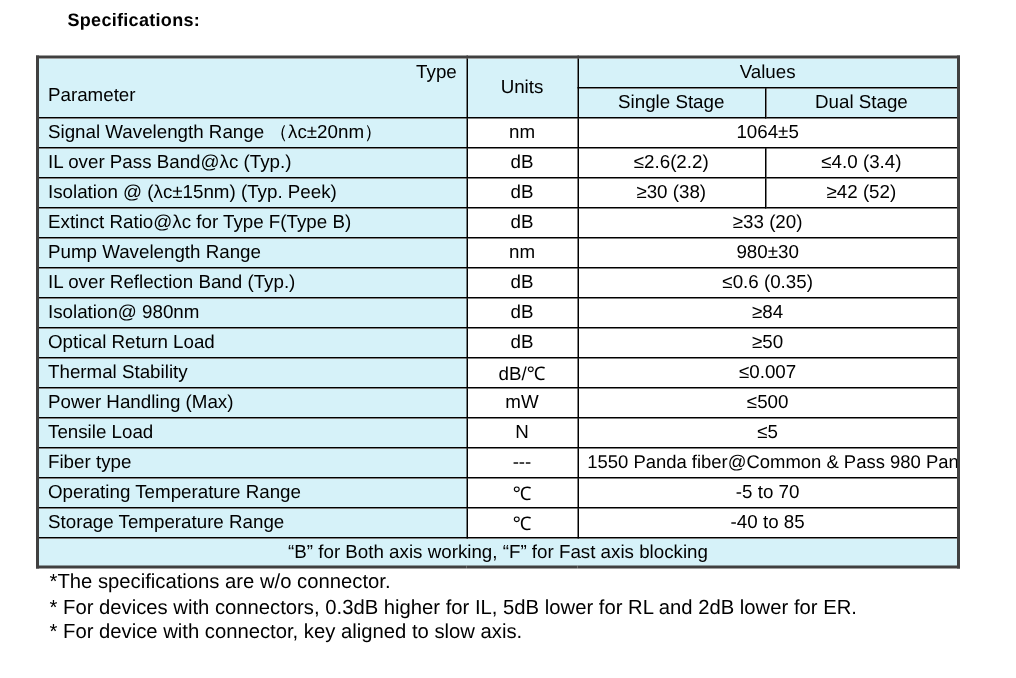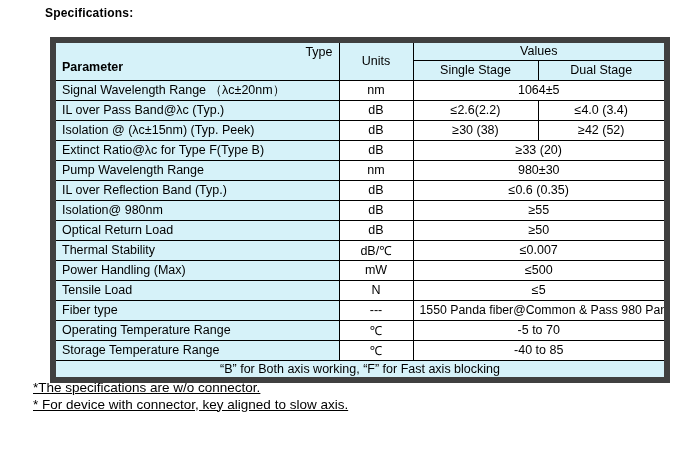--- a/index.html
+++ b/index.html
@@ -10,56 +10,56 @@
     font-family:"Liberation Sans", sans-serif;
     color:#000;
     position:relative;
     overflow:hidden;
   }
   .title {
     position:absolute; left:45px; top:6px;
     font-size:12px; font-weight:bold; letter-spacing:0.2px;
   }
   table.spec {
-    position:absolute; left:50px; top:37px;
+    position:absolute; left:24px; top:37px;
     width:614px;
     border-collapse:collapse;
     table-layout:fixed;
     font-size:12.5px;
-    border:6px solid #404040;
+    border:2px solid #404040;
   }
   table.spec td {
     border:1px solid #000;
     padding:1px 6px;
     height:20px;
     overflow:hidden;
     white-space:nowrap;
   }
   td.cyan { background:#d6f2f9; }
   td.center { text-align:center; }
   td.corner { vertical-align:top; padding:0 6px; }
   .corner-wrap {
     display:flex; flex-direction:column; justify-content:space-between;
     height:32px; padding:1px 0;
   }
   .corner-top { align-self:flex-end; }
-  .corner-bottom { align-self:flex-start;font-weight:bold; }
+  .corner-bottom { align-self:flex-start; }
   td.hrow { height:15px; padding:0 4px; }
   td.fiber-val {
     white-space:normal;
     text-align:justify;
     line-height:14.5px;
     font-size:12.3px;
     padding:2px 5px;
     height:32px;
   }
   td.note-row { height:21px; }
   .footnotes {
     position:absolute; left:33px; top:380px;
-    font-size:13.5px; line-height:16.5px;text-decoration:underline;
+    font-size:13.5px; line-height:16.5px;
   }
 </style>
 </head>
 <body>
 
 <div class="title">Specifications:</div>
 
 <table class="spec">
   <colgroup>
     <col style="width:286px">
@@ -112,21 +112,21 @@
     <td class="center" colspan="2">980±30</td>
   </tr>
   <tr>
     <td class="cyan">IL over Reflection Band (Typ.)</td>
     <td class="center">dB</td>
     <td class="center" colspan="2">≤0.6 (0.35)</td>
   </tr>
   <tr>
     <td class="cyan">Isolation@ 980nm</td>
     <td class="center">dB</td>
-    <td class="center" colspan="2">≥55</td>
+    <td class="center" colspan="2">≥84</td>
   </tr>
   <tr>
     <td class="cyan">Optical Return Load</td>
     <td class="center">dB</td>
     <td class="center" colspan="2">≥50</td>
   </tr>
   <tr>
     <td class="cyan">Thermal Stability</td>
     <td class="center">dB/℃</td>
     <td class="center" colspan="2">≤0.007</td>
@@ -158,14 +158,15 @@
   </tr>
 
   <tr>
     <td class="cyan center note-row" colspan="4">“B” for Both axis working, “F” for Fast axis blocking</td>
   </tr>
 </tbody>
   </table>
 
 <div class="footnotes">
   <div>*The specifications are w/o connector.</div>
+  <div>* For devices with connectors, 0.3dB higher for IL, 5dB lower for RL and 2dB lower for ER.</div>
   <div>* For device with connector, key aligned to slow axis.</div>
 </div>
 
 </body></html>

